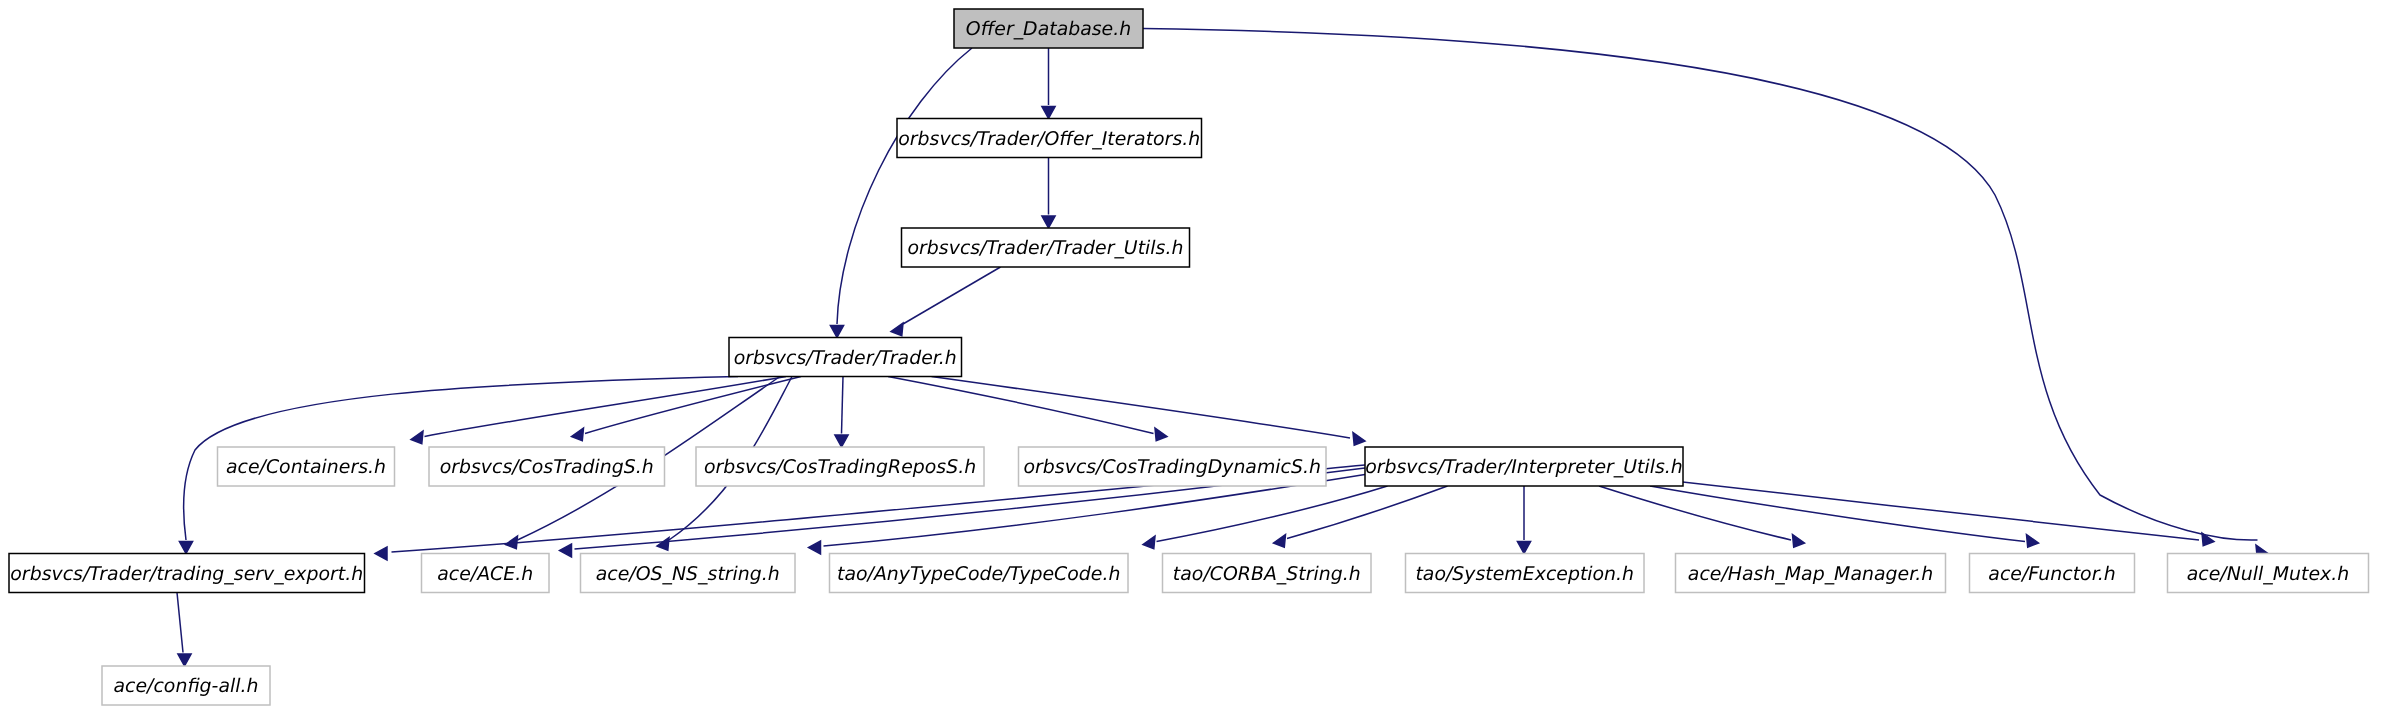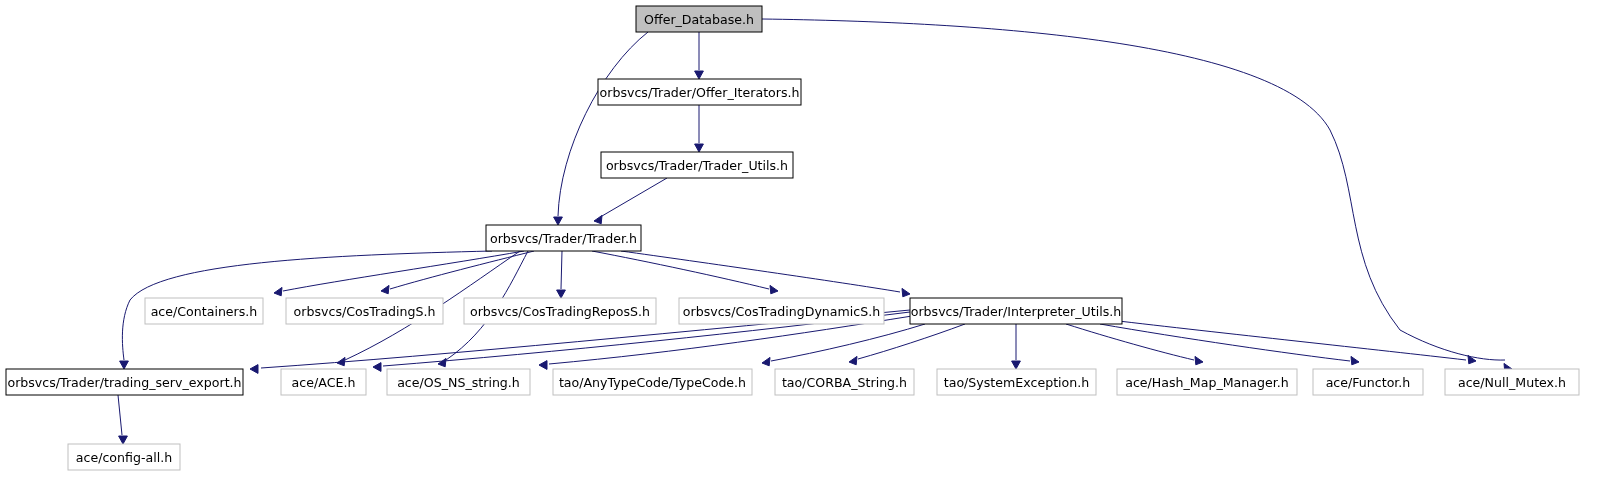--- a/index.html
+++ b/index.html
@@ -7,20 +7,21 @@
     padding: 0;
     background: #ffffff;
   }
   #graph-root {
     position: relative;
     width: 1605px;
     height: 485px;
     background: #ffffff;
     font-family: "DejaVu Sans", sans-serif;
     overflow: hidden;
+    font-style: italic;
   }
   svg.graph-canvas {
     position: absolute;
     left: 0;
     top: 0;
     width: 1605px;
     height: 485px;
   }
   .node-rect {
     fill: #ffffff;

